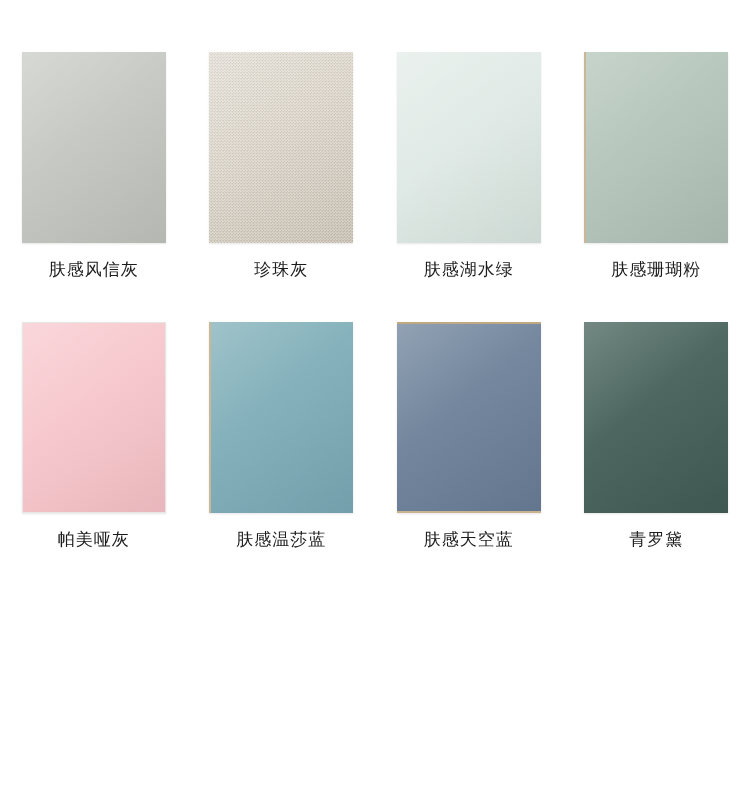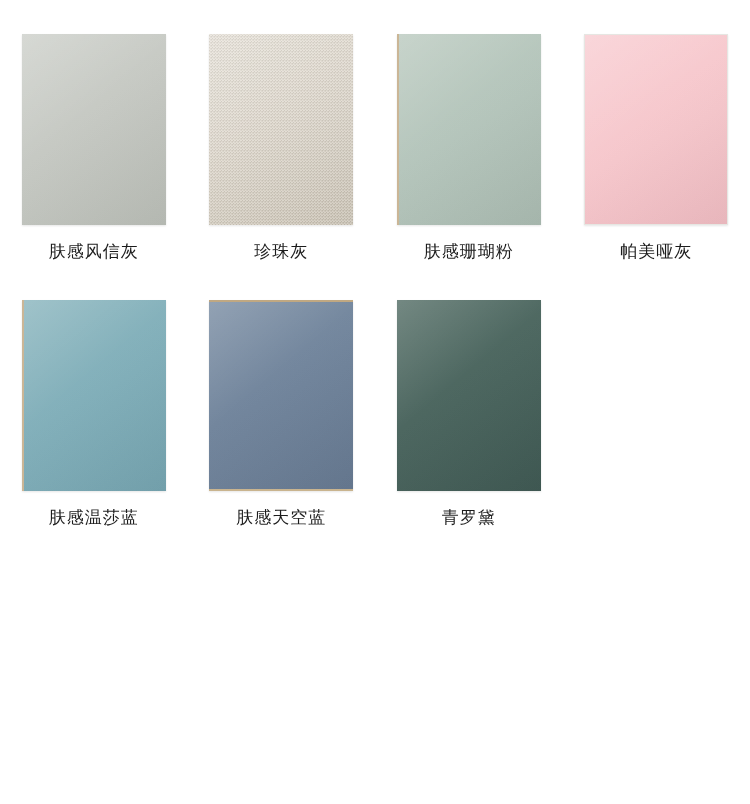--- a/index.html
+++ b/index.html
@@ -22,21 +22,21 @@
     display: grid;
     grid-template-columns: repeat(4, 1fr);
     grid-template-rows: 262px 270px 268px;
     align-content: start;
   }
 
   .swatch-cell {
     display: flex;
     flex-direction: column;
     align-items: center;
-    justify-content: center;
+    justify-content: flex-end;
   }
 
   .chip-wrap {
     width: 144px;
     height: 191px;
     position: relative;
     display: flex;
     align-items: flex-start;
     justify-content: center;
   }
@@ -123,20 +123,28 @@
     <div class="swatch-cell">
       <div class="chip-wrap">
         <div class="chip grain" style="background: linear-gradient(160deg, rgb(226, 220, 209) 0%, rgb(220, 213, 201) 50%, rgb(210, 202, 187) 100%);">
           <span class="sheen"></span>
         </div>
       </div>
       <div class="chip-label">珍珠灰</div>
     </div>
     <div class="swatch-cell">
       <div class="chip-wrap">
+        <div class="chip" style="background: linear-gradient(155deg, rgb(228, 237, 233) 0%, rgb(223, 233, 229) 50%, rgb(214, 226, 221) 100%);">
+          <span class="sheen"></span>
+        </div>
+      </div>
+      <div class="chip-label">肤感湖水绿</div>
+    </div>
+    <div class="swatch-cell">
+      <div class="chip-wrap">
         <div class="chip edge-left-warm" style="background: linear-gradient(150deg, rgb(184, 200, 189) 0%, rgb(179, 196, 186) 50%, rgb(172, 189, 179) 100%);">
           <span class="edge-l"></span>
           <span class="sheen"></span>
         </div>
       </div>
       <div class="chip-label">肤感珊瑚粉</div>
     </div>
     <div class="swatch-cell">
       <div class="chip-wrap">
         <div class="chip bordered" style="background: linear-gradient(155deg, rgb(248, 203, 208) 0%, rgb(246, 198, 203) 55%, rgb(242, 190, 196) 100%);">

